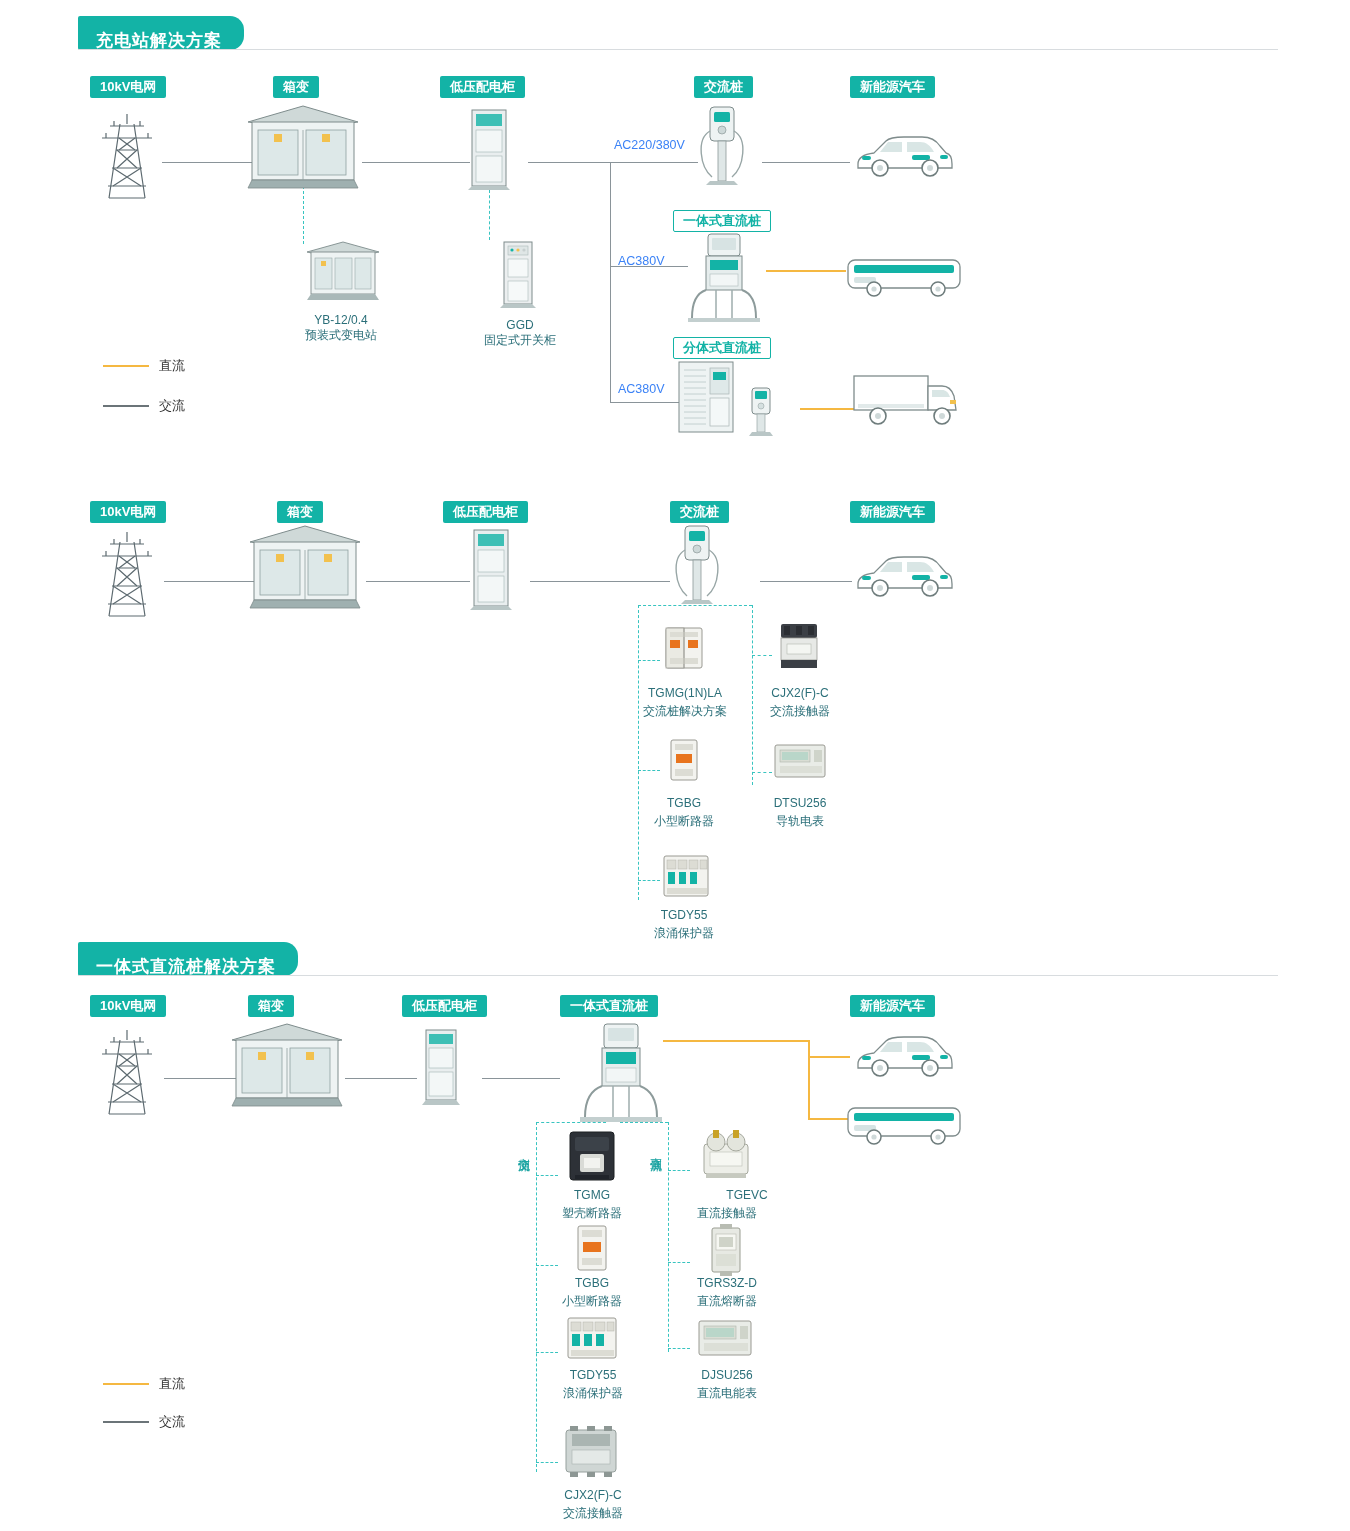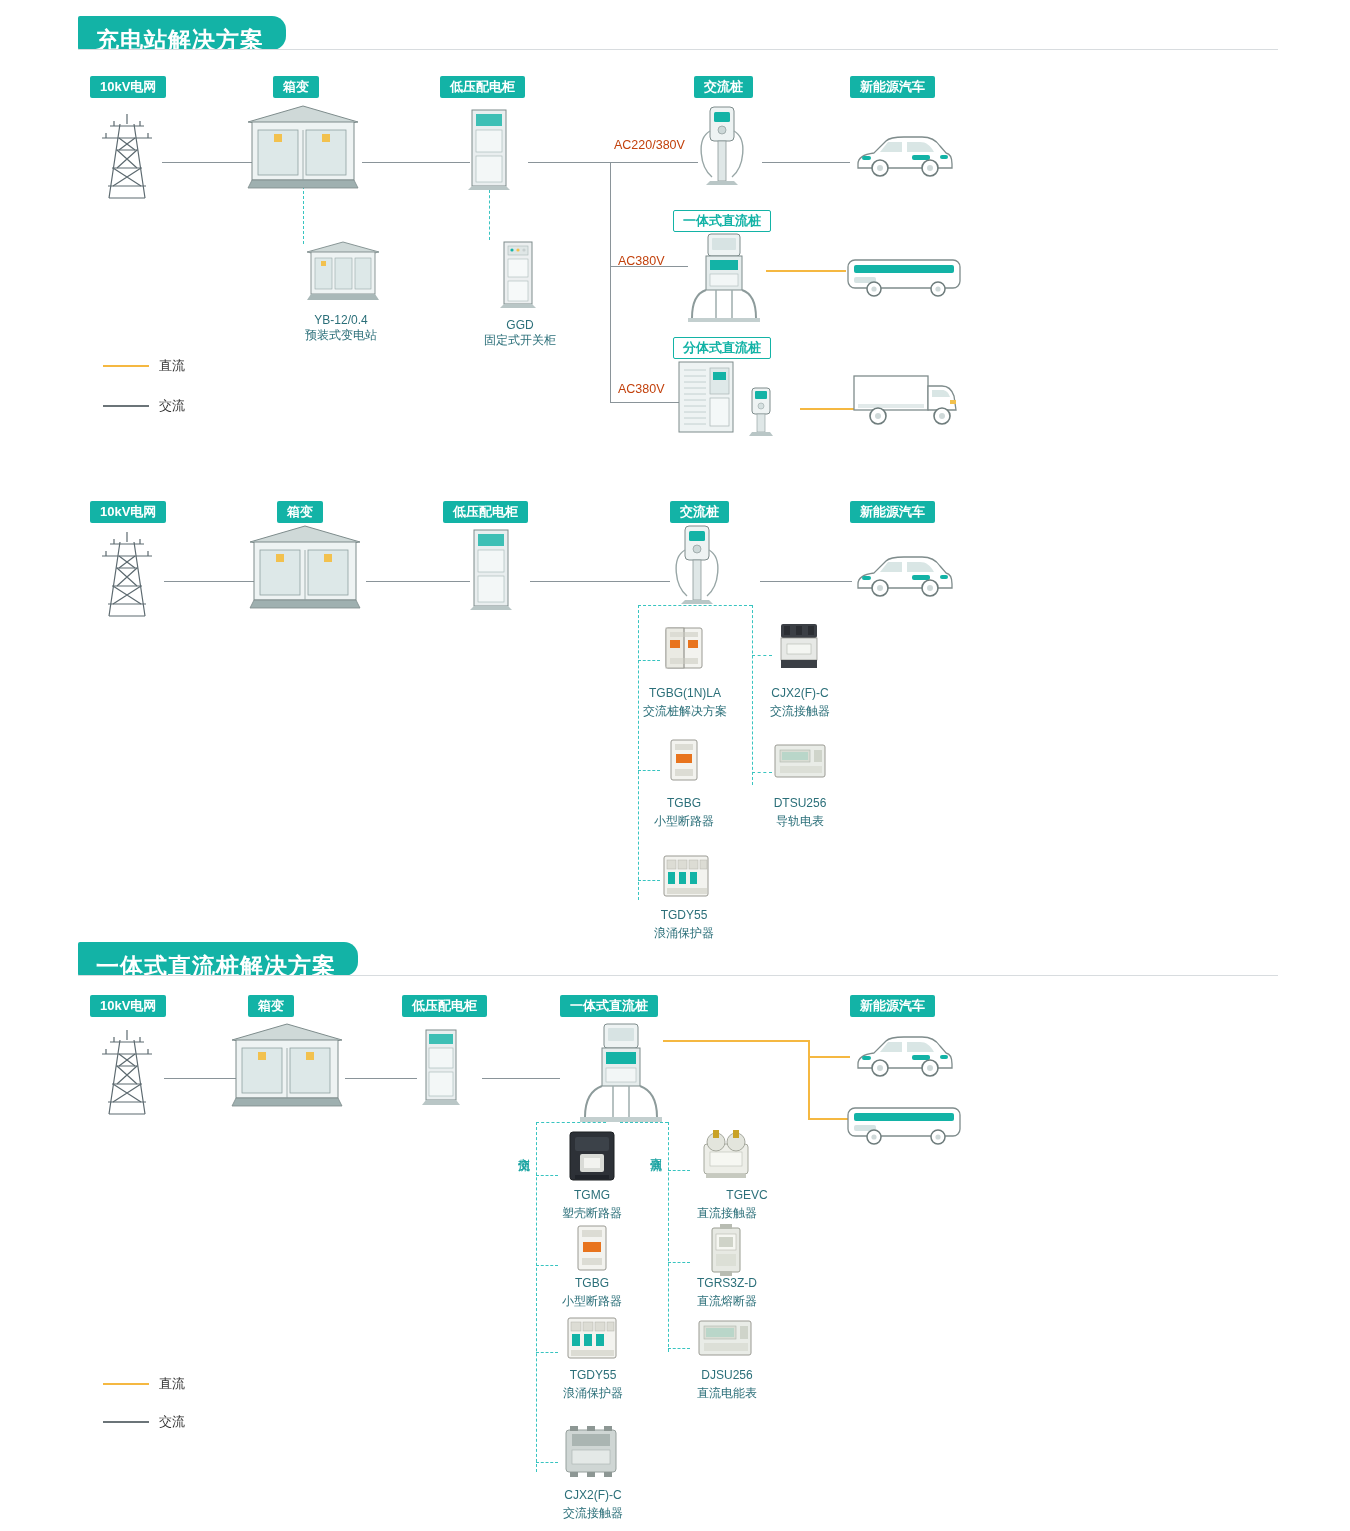--- a/index.html
+++ b/index.html
@@ -26,21 +26,21 @@
   .section-head .bar {
     position: absolute;
     left: 0; top: 0;
     height: 34px;
     background: #13b3a6;
     border-radius: 2px 14px 14px 2px;
     padding: 14px 22px 0 18px;
     display: flex;
     align-items: center;
     color: #ffffff;
-    font-size: 23px;
+    font-size: 17px;
     font-weight: bold;
     letter-spacing: 1px;
     white-space: nowrap;
   }
   .section-head .rule {
     position: absolute;
     left: 0; bottom: 0;
     width: 1200px;
     height: 1px;
     background: #d8dcdf;
@@ -68,21 +68,21 @@
   
   .lbl {
     position: absolute;
     font-size: 12px;
     color: #2b6f79;
     text-align: center;
     line-height: 15px;
     white-space: nowrap;
   }
   .lbl.volt {
-    color: #c2410c;
+    color: #3b82f6;
     font-size: 12.5px;
     text-align: right;
   }
 
   
   .vlbl {
     position: absolute;
     font-size: 12px;
     color: #17a2a0;
     writing-mode: vertical-rl;
@@ -405,21 +405,21 @@
     <svg width="48" height="48" viewBox="0 0 48 48">
       <rect x="6" y="4" width="36" height="40" rx="2" fill="#f3f3ef" stroke="#9a9a93" stroke-width="1"></rect>
       <rect x="6" y="4" width="18" height="40" fill="#eaeae3" stroke="#9a9a93" stroke-width="0.8"></rect>
       <rect x="10" y="16" width="10" height="8" fill="#e8741e"></rect>
       <rect x="28" y="16" width="10" height="8" fill="#e8741e"></rect>
       <rect x="10" y="8" width="28" height="5" fill="#dcdcd4"></rect>
       <rect x="10" y="34" width="28" height="6" fill="#dcdcd4"></rect>
       <path d="M24 4 L24 44" stroke="#9a9a93" stroke-width="0.8"></path>
     </svg>
   </div>
-  <div class="lbl" style="left:630px; top:686px; width:110px">TGBG(1N)LA</div>
+  <div class="lbl" style="left:630px; top:686px; width:110px">TGMG(1N)LA</div>
   <div class="lbl" style="left:630px; top:704px; width:110px">交流桩解决方案</div>
 
   <div class="art" style="left:775px; top:620px">
     <svg width="48" height="52" viewBox="0 0 48 52">
       <rect x="6" y="4" width="36" height="14" rx="2" fill="#3b3f45"></rect>
       <rect x="6" y="18" width="36" height="22" fill="#e7e9e6" stroke="#9a9a93" stroke-width="0.8"></rect>
       <rect x="6" y="40" width="36" height="8" fill="#3b3f45"></rect>
       <g fill="#2b2e33">
           <rect x="9" y="6" width="6" height="9"></rect>
           <rect x="21" y="6" width="6" height="9"></rect>

